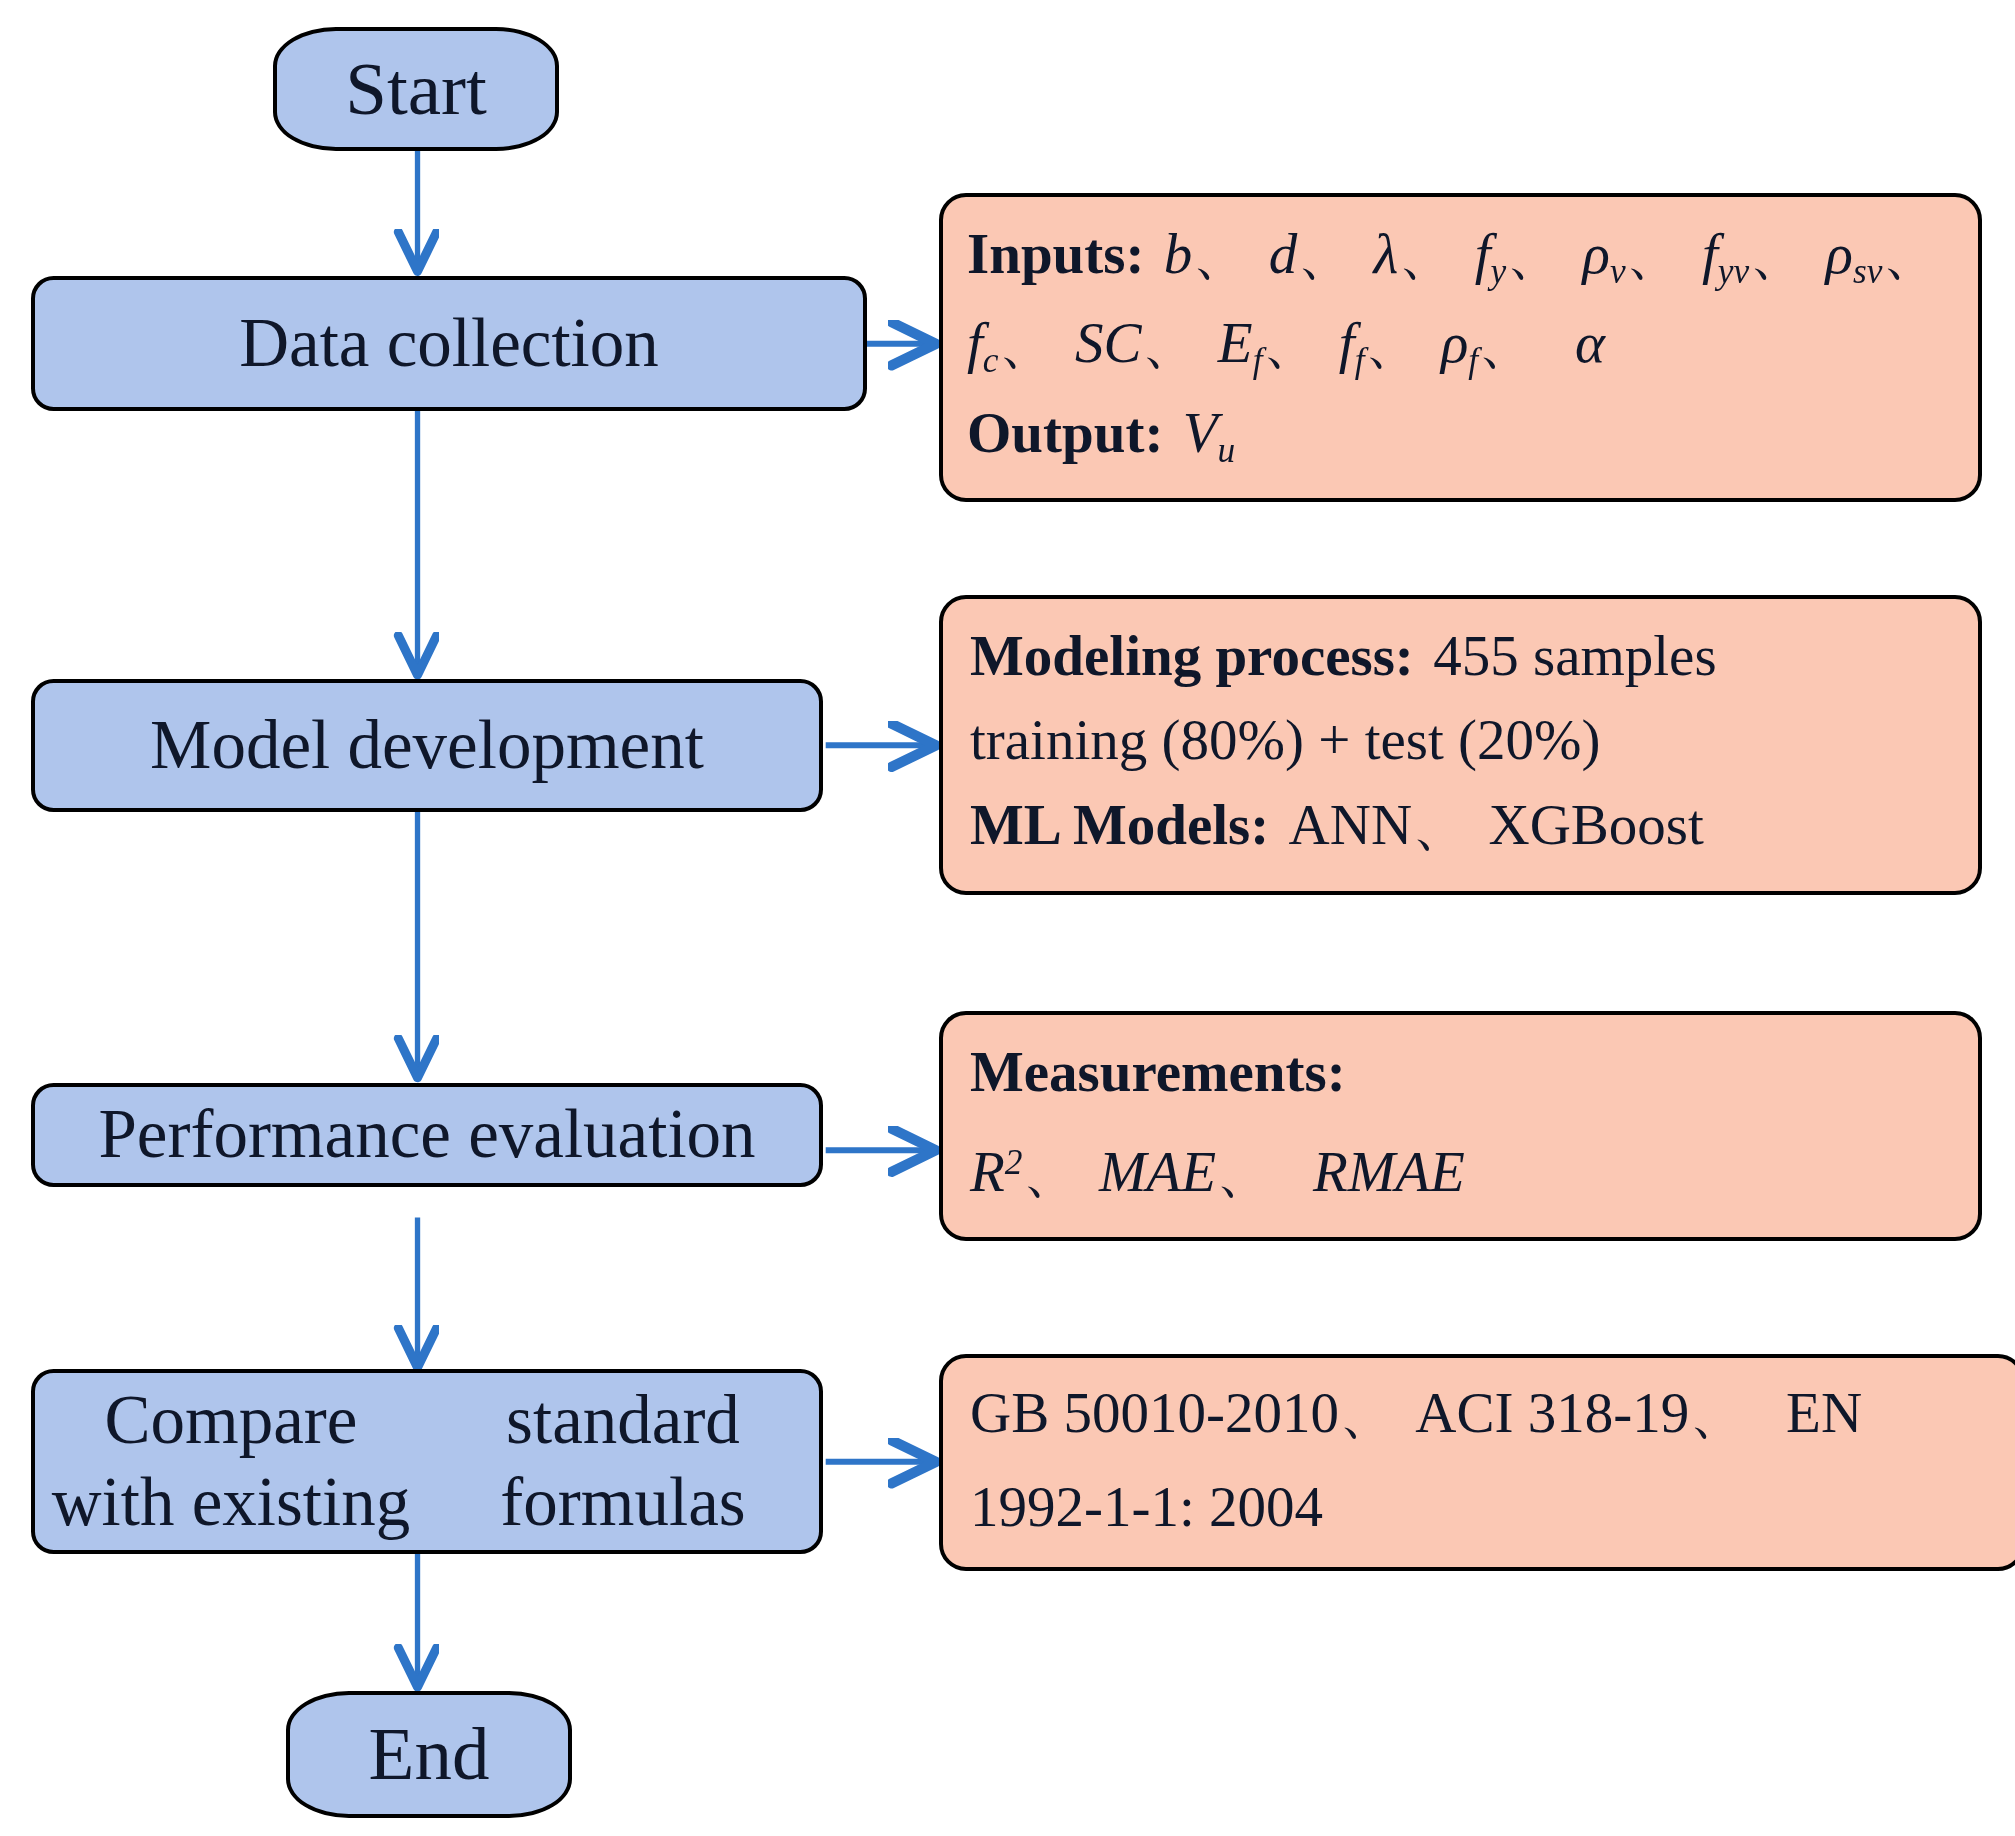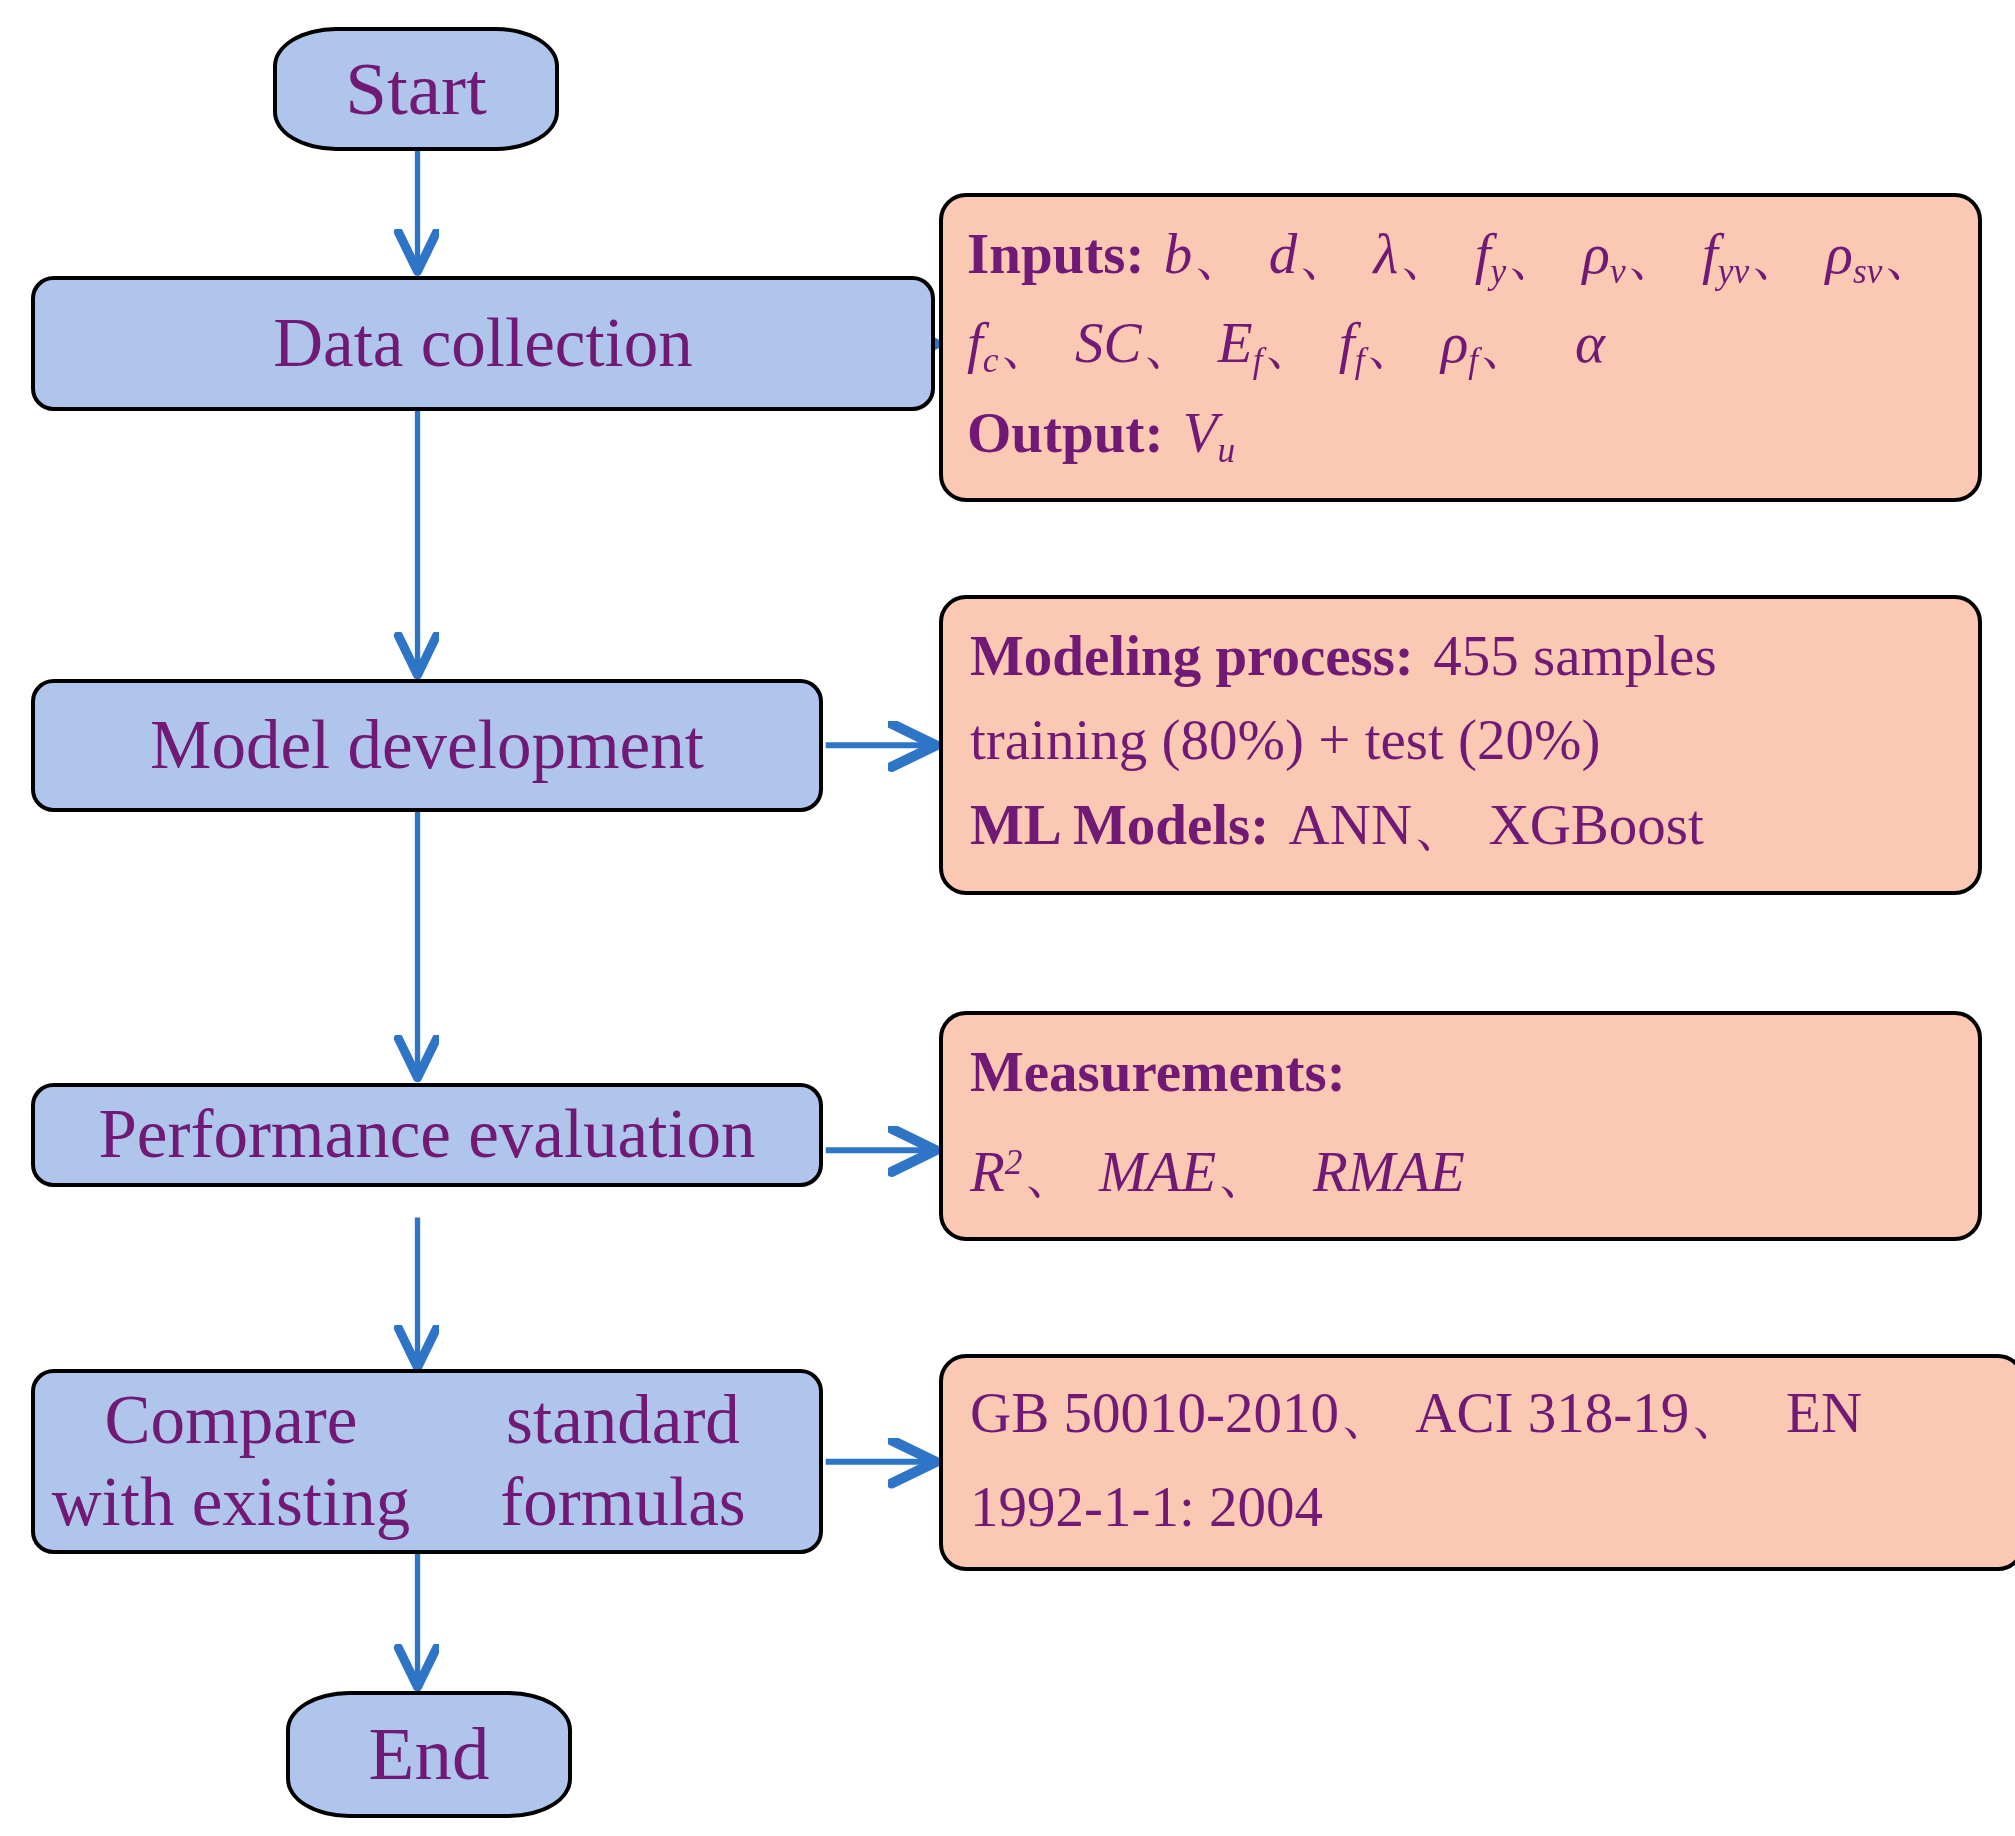--- a/index.html
+++ b/index.html
@@ -18,21 +18,21 @@
     overflow: hidden;
   }
   
   .node {
     position: absolute;
     box-sizing: border-box;
     display: flex;
     align-items: center;
     justify-content: center;
     text-align: center;
-    color: #701a75;
+    color: #0f172a;
     border: 4.7px solid #000000;
     line-height: 1.18;
   }
   .node.blue {
     background: #AFC5EC;
     border-radius: 22.6px;
   }
   .node.terminal {
     background: #AFC5EC;
     border-radius: 63px / 39px;
@@ -116,21 +116,21 @@
     </g>
     <g>
       <line x1="1240" y1="2195" x2="1402" y2="2195" stroke="#2E75C8" stroke-width="9" marker-end="url(#ah)"></line>
     </g>
   </svg>
 
   <div class="node terminal t-terminal" style="left:273px; top:27px; width:286px; height:124px;">
     <span class="node-label">Start</span>
   </div>
 
-  <div class="node blue t-process" style="left:31px; top:276px; width:904px; height:135px;">
+  <div class="node blue t-process" style="left:31px; top:276px; width:836px; height:135px;">
     <span class="node-label">Data collection</span>
   </div>
 
   <div class="node blue t-process" style="left:31px; top:679px; width:792px; height:133px;">
     <span class="node-label">Model development</span>
   </div>
 
   <div class="node blue t-process2" style="left:31px; top:1083px; width:792px; height:104px;">
     <span class="node-label">Performance evaluation</span>
   </div>

